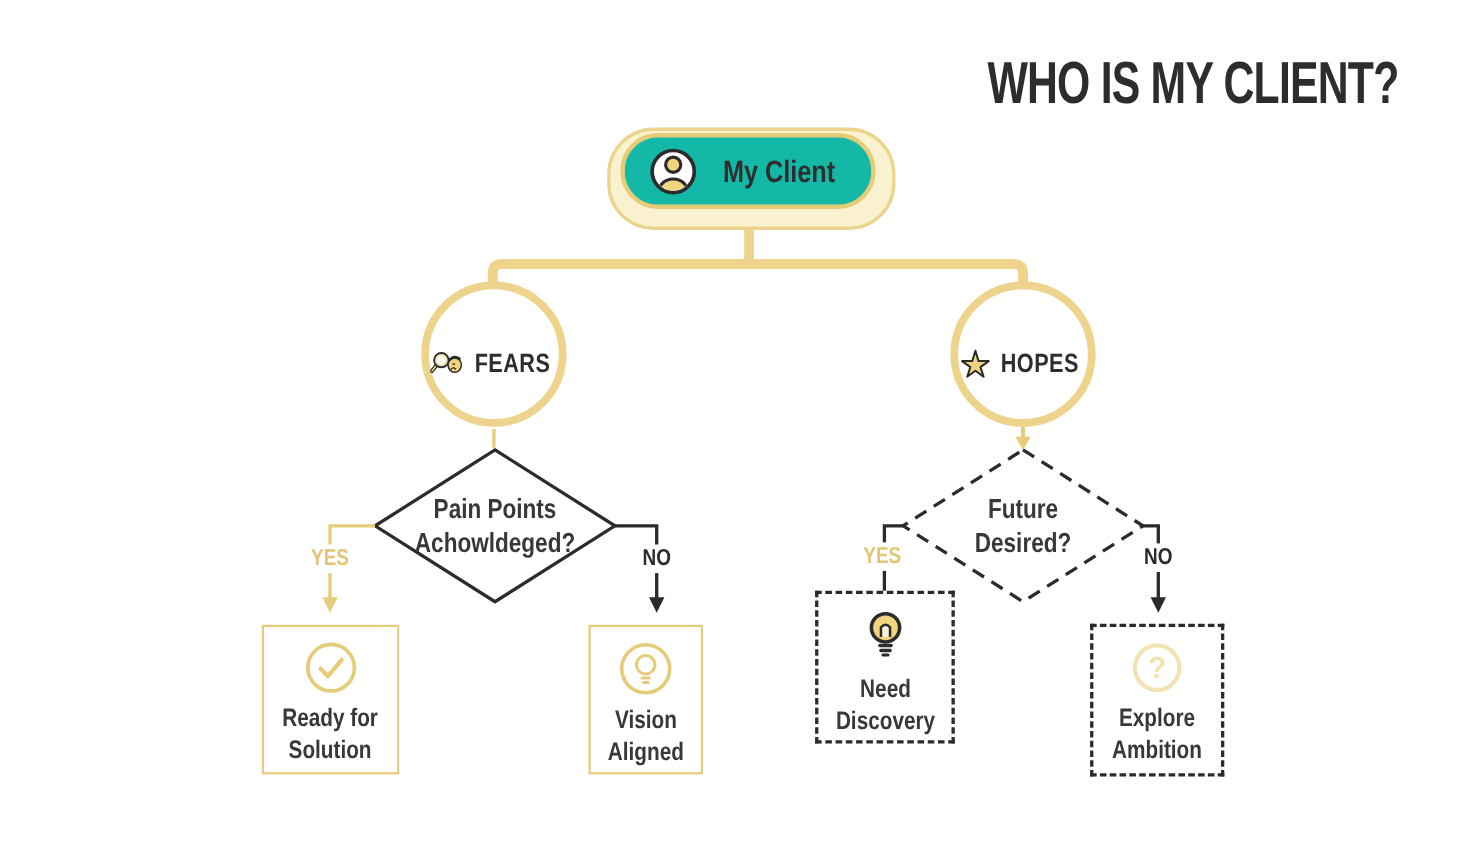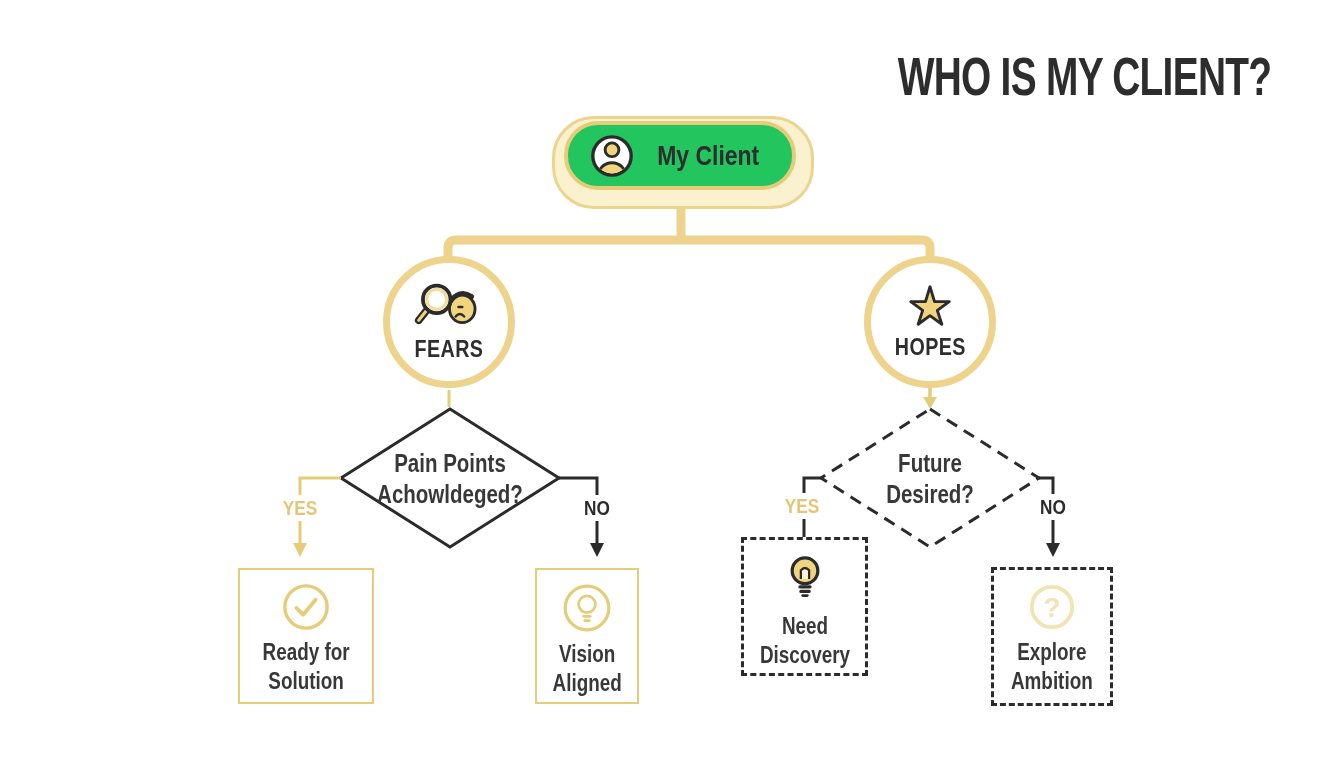--- a/index.html
+++ b/index.html
@@ -20,30 +20,30 @@
   }
 
   
   .client-shadow{
     left:552px;top:116px;width:262px;height:93px;border-radius:42px;
     background:var(--accent-soft-fill);border:3px solid var(--accent-soft-border);
     box-sizing:border-box;z-index:2;
   }
   .client-box{
     left:564px;top:121px;width:232px;height:69px;border-radius:34px;
-    background:#22c55e;border:4px solid var(--accent-stroke);box-sizing:border-box;
+    background:#14b8a6;border:4px solid var(--accent-stroke);box-sizing:border-box;
     z-index:3;display:flex;align-items:center;justify-content:center;gap:11px;
   }
   .client-label{font-size:28px;font-weight:700;color:#2e2e2e;}
 
   
   .branch-circle{
     width:132px;height:132px;border-radius:50%;background:#fff;
     border:7px solid var(--accent-line);box-sizing:border-box;z-index:2;
-    display:flex;flex-direction:column;align-items:center;justify-content:flex-start;
+    display:flex;flex-direction:row;align-items:center;justify-content:flex-start;
     padding-top:17px;
   }
   .circle-fears{left:383px;top:256px;}
   .circle-hopes{left:864px;top:256px;text-align:center;}
   .branch-label{font-size:24px;font-weight:700;color:#2e2e2e;letter-spacing:0.5px;margin-top:1px;}
 
   
   .svg-layer{left:0;top:0;z-index:1;pointer-events:none;}
   .y-thick{stroke:var(--accent-line);stroke-width:9;fill:none;stroke-linejoin:round;}
   .y-line{stroke:var(--accent-stroke);stroke-width:3;fill:none;}
@@ -74,21 +74,21 @@
   .yn-3{left:802px;top:506px;}
   .yn-4{left:1053px;top:507px;}
 
   
   .outcome{
     z-index:2;background:#fff;box-sizing:border-box;
     display:flex;flex-direction:column;align-items:center;justify-content:flex-start;
   }
   .outcome-solid{border:2px solid var(--accent-stroke);}
   .outcome-dashed{border:3px dashed var(--ink);}
-  .ob-1{left:238px;top:568px;width:136px;height:136px;}
+  .ob-1{left:238px;top:568px;width:125px;height:136px;}
   .ob-2{left:535px;top:568px;width:104px;height:136px;}
   .ob-3{left:741px;top:537px;width:127px;height:139px;}
   .ob-4{left:991px;top:567px;width:122px;height:139px;}
   .outcome-icon{margin-top:12px;}
   .outcome-text{
     text-align:center;font-size:23px;font-weight:700;line-height:1.25;color:#383838;
     margin-top:6px;transform:scaleX(0.82);transform-origin:center;white-space:nowrap;
   }
 </style>
 </head>

